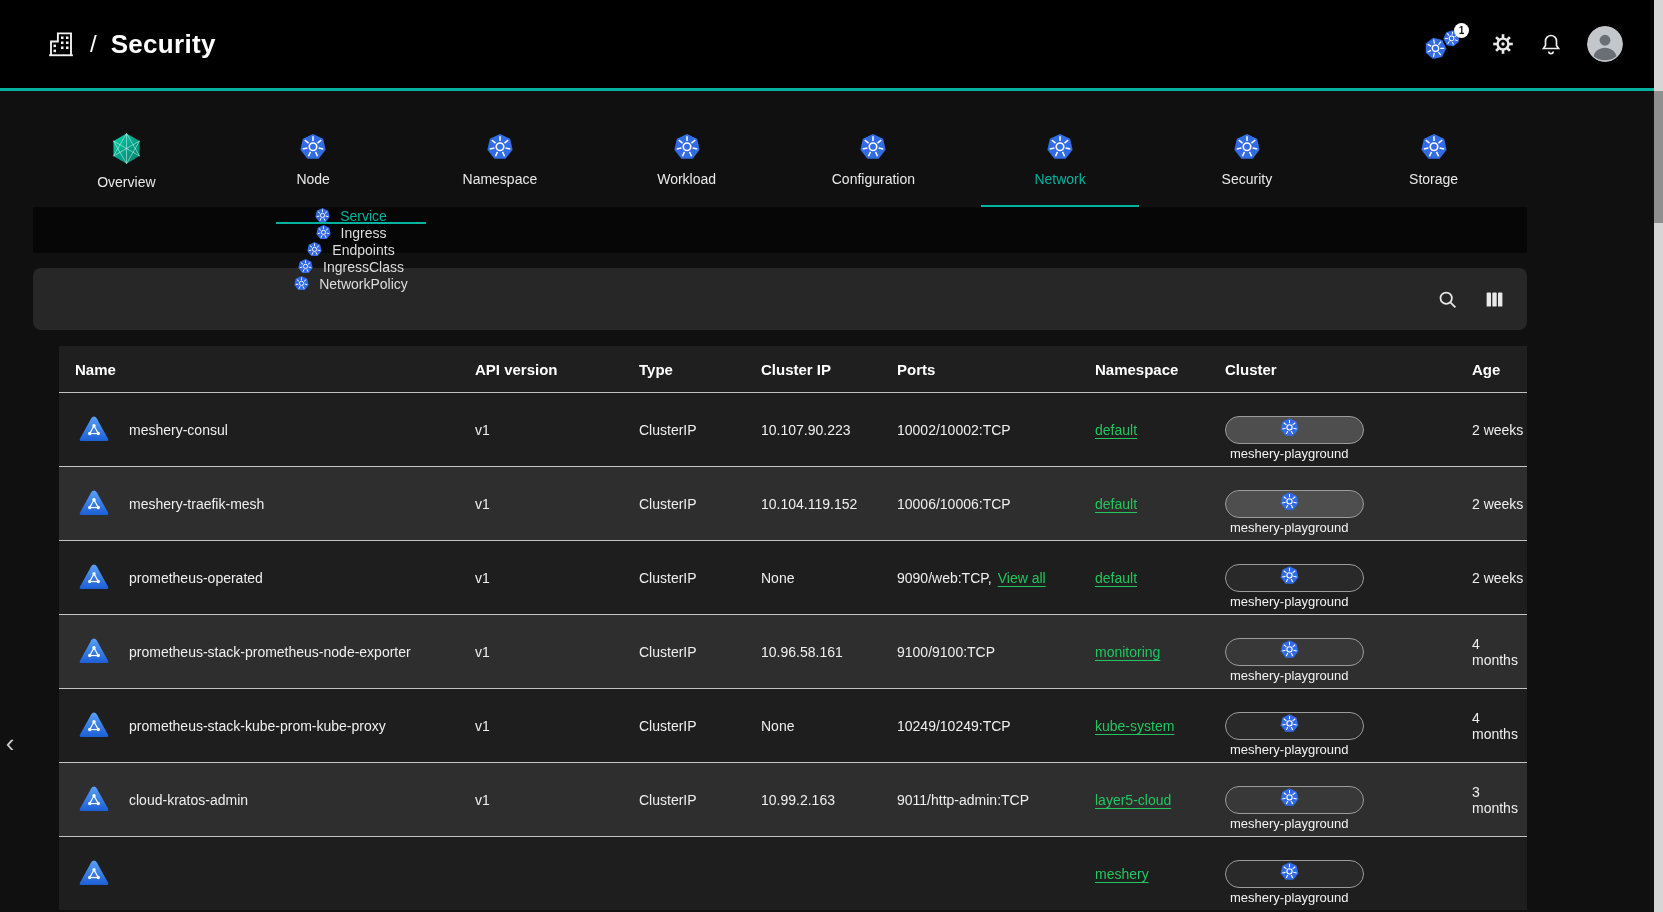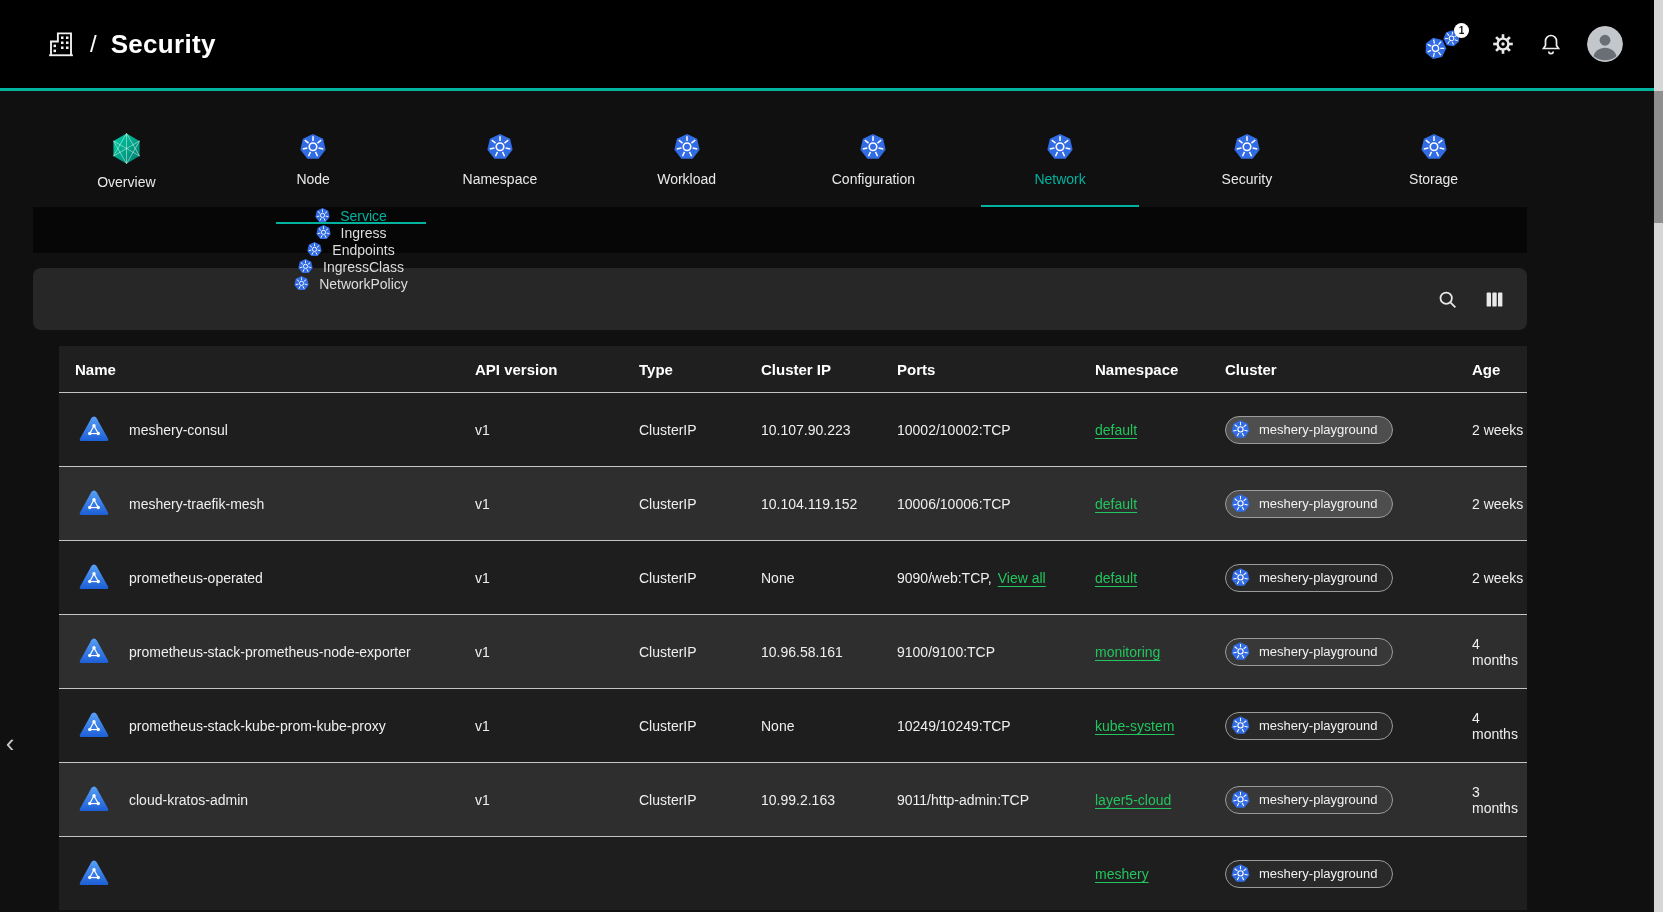--- a/index.html
+++ b/index.html
@@ -54,21 +54,21 @@
   .th { padding-left:16px; cursor:pointer; }
   .tbody { height:532px; overflow:hidden; border-bottom:1px solid #c9c9c9; }
   .trow { height:74px; border-top:1px solid rgba(225,225,225,.85); cursor:pointer; }
   .trow:nth-child(odd) { background:#1e1e1e; }
   .trow:nth-child(even) { background:#2e2e2e; }
   .td { padding-left:16px; font-size:14px; color:#efefef; }
   .name-cell { display:flex; align-items:center; gap:16px; }
   .svc-icon { width:38px; height:34px; flex:none; }
   .ns-link { color:#22c55e; text-decoration:underline; text-underline-offset:3px; cursor:pointer; }
   .ports-cell .link { margin-left:6px; }
-  .chip { display:inline-flex; align-items:center; gap:8px; height:28px; padding:0 14px 0 4px; border:1px solid #9b9b9b; border-radius:15px; background:rgba(255,255,255,.05); font-size:13px; color:#f2f2f2; cursor:pointer; white-space:nowrap; }
+  .chip { display:inline-flex; align-items:center; gap:8px; height:28px; padding:0 14px 0 4px; border:1px solid #9b9b9b; border-radius:15px; background:rgba(255,255,255,.05); font-size:13px; color:#f2f2f2; cursor:pointer; white-space:nowrap;flex-direction:column; }
   .chip--filled { background:#4e4e4e; }
   .chip-icon { width:21px; height:21px; flex:none; }
 
   .page-bottom { height:52px; background:#060606; width:100%; }
 
   .drawer-toggle { position:absolute; left:0; top:726px; width:20px; height:34px; background:transparent; border:none; color:#c9c9c9; font-size:26px; line-height:34px; cursor:pointer; padding:0; }
 
   .scrollbar { position:absolute; right:0; top:0; width:9px; height:912px; background:#d6d6d6; }
   .scroll-thumb { position:absolute; top:91px; left:0; width:9px; height:132px; background:#8f8f8f; cursor:pointer; }
 

